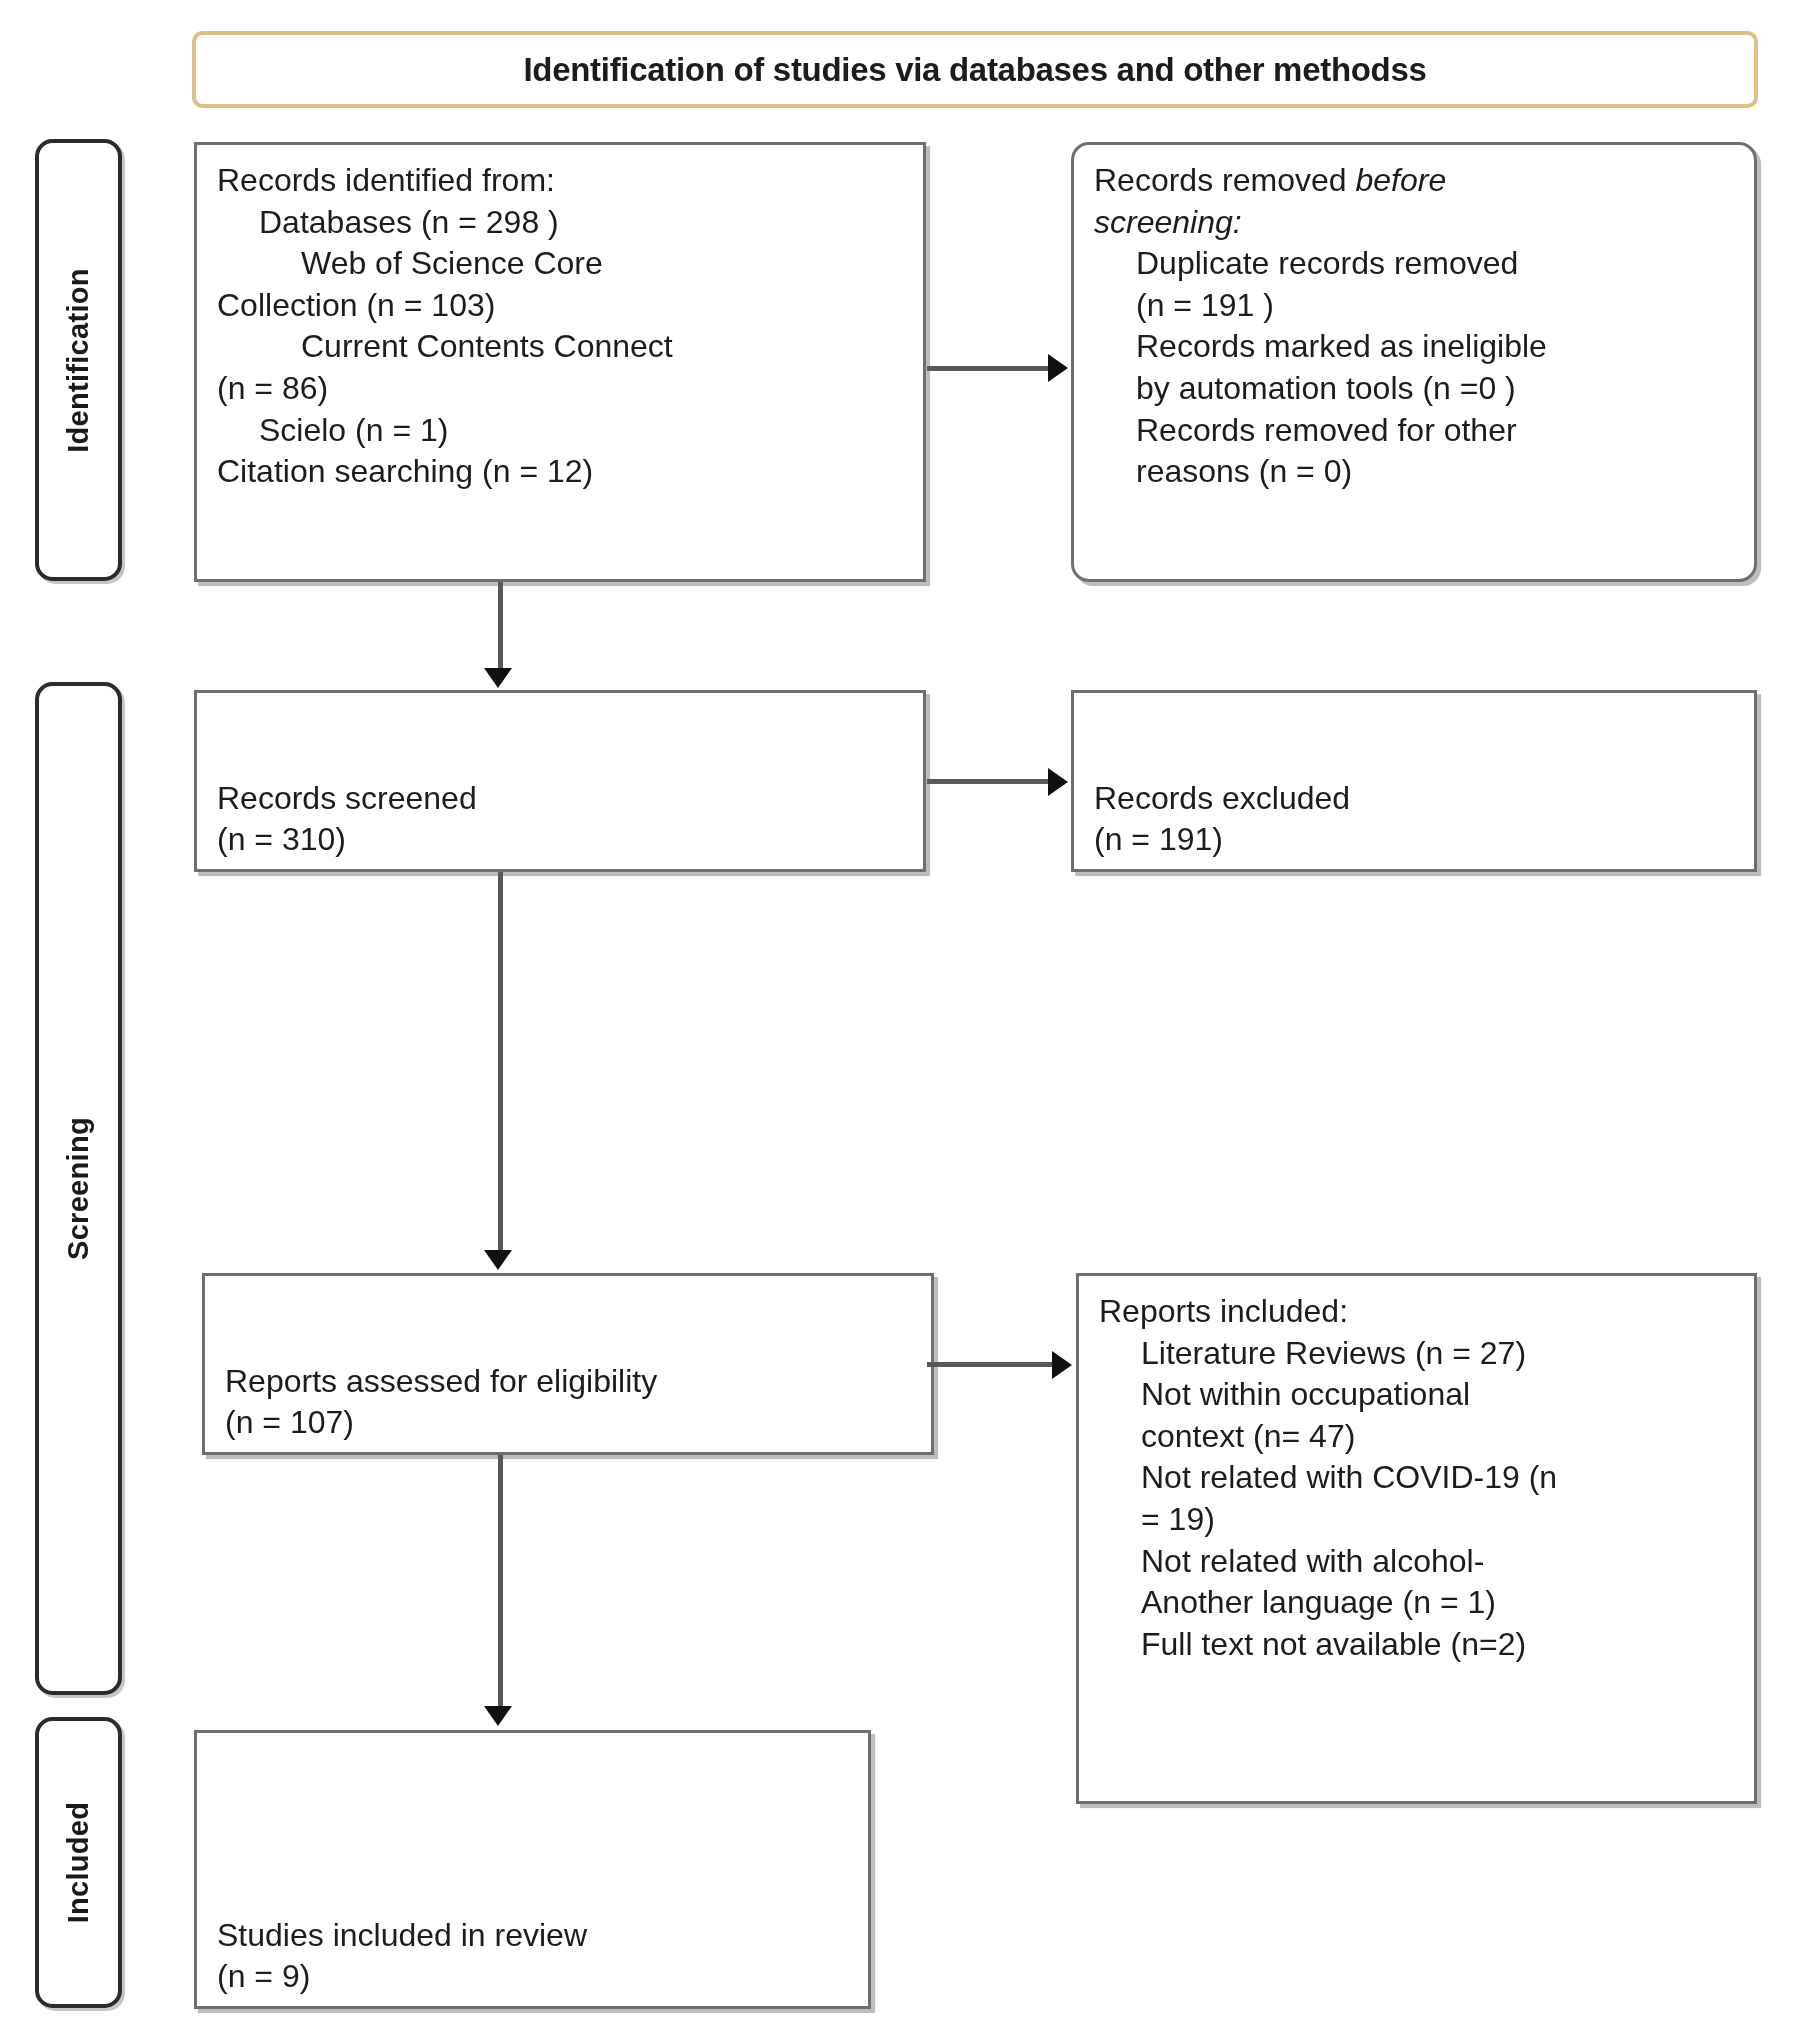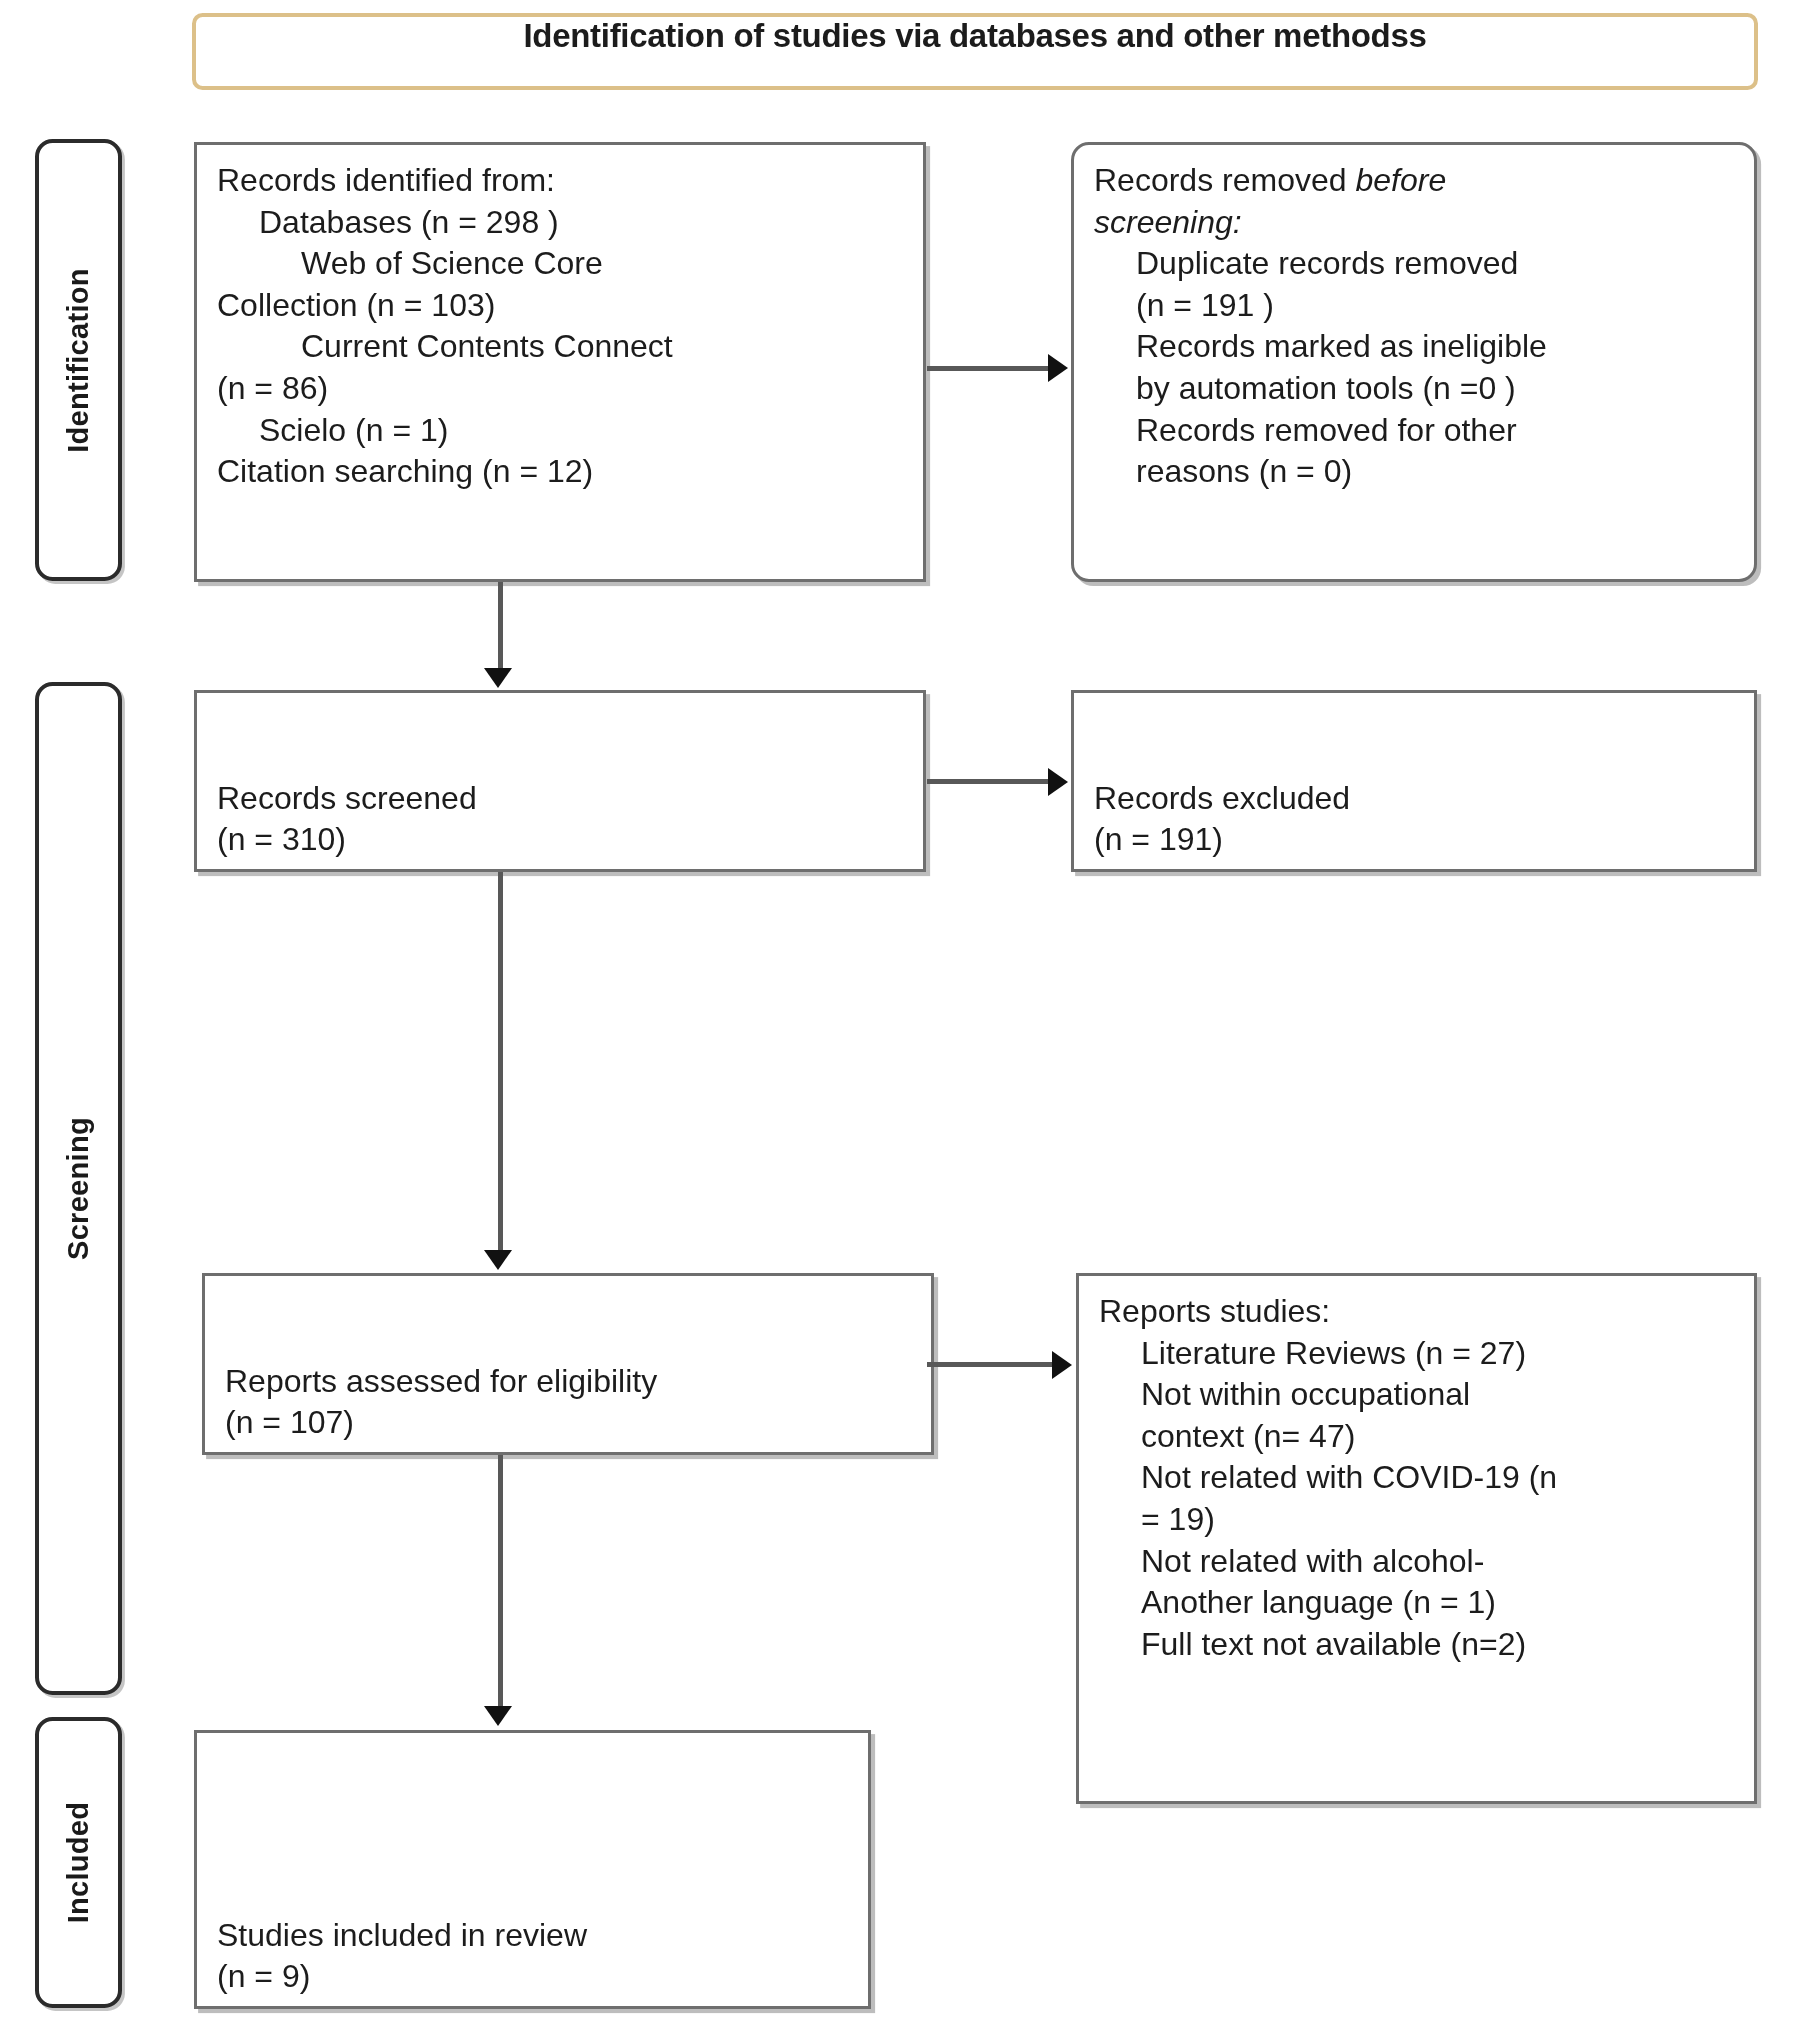--- a/index.html
+++ b/index.html
@@ -13,26 +13,26 @@
     color: #1a1a1a;
     position: relative;
     overflow: hidden;
   }
 
   
   .abs { position: absolute; }
 
   
   #title-banner {
-    left: 192px; top: 13px;
+    left: 192px; top: 31px;
     width: 1566px; height: 77px;
     border: 4.1px solid #dcc089;
     border-radius: 10.5px;
     background: #ffffff;
-    display: flex; justify-content: center;
+    display: flex; align-items: center; justify-content: center;
   }
   #title-banner .title-text {
     font-size: 33px;
     font-weight: bold;
     letter-spacing: -0.3px;
     color: #1c1c1c;
     white-space: nowrap;
   }
 
   
@@ -181,21 +181,21 @@
   <div class="line">Records excluded</div>
   <div class="line">(n = 191)</div>
 </div>
 
 <div class="abs flow-box vcenter" id="box-eligibility">
   <div class="line">Reports assessed for eligibility</div>
   <div class="line">(n = 107)</div>
 </div>
 
 <div class="abs flow-box" id="box-reports-excl">
-  <div class="line">Reports studies:</div>
+  <div class="line">Reports included:</div>
   <div class="line ind1">Literature Reviews (n = 27)</div>
   <div class="line ind1">Not within occupational</div>
   <div class="line ind1">context (n= 47)</div>
   <div class="line ind1">Not related with COVID-19 (n</div>
   <div class="line ind1">= 19)</div>
   <div class="line ind1">Not related with alcohol-</div>
   <div class="line ind1">Another language (n = 1)</div>
   <div class="line ind1">Full text not available (n=2)</div>
 </div>
 

